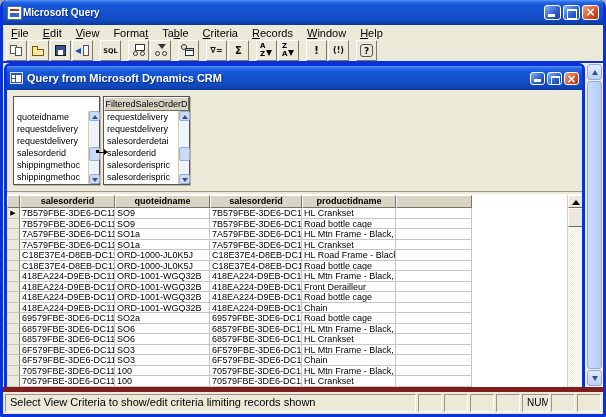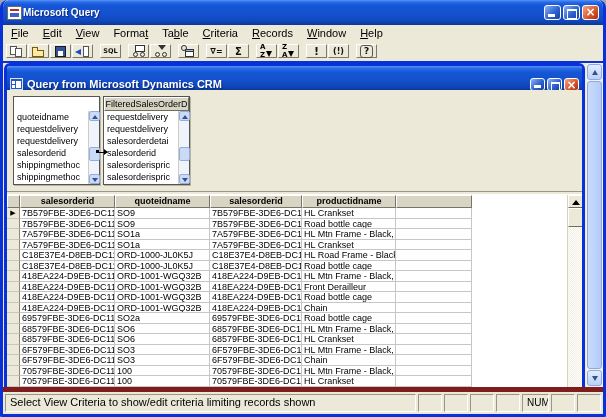--- a/index.html
+++ b/index.html
@@ -29,21 +29,21 @@
   .tb-btn.close::after { content:"×"; position:absolute; inset:0; text-align:center; color:#fff; font:bold 12px/13px "DejaVu Sans",sans-serif; }
 
   
   .menubar { height:15px; flex:0 0 15px; display:flex; align-items:center; background:#ECE9D8;
              font-size:11px; color:#000; padding-left:1px; }
   .menu-item { padding:1px 7px; cursor:default; }
   .menu-item .hk { text-decoration:underline; }
 
   
   .toolbar { height:21px; flex:0 0 21px; display:flex; align-items:center; padding:1px 1px 1px 3px; background:#ECE9D8; }
-  .tbtn { width:21px; height:14px; margin-right:1px; background:#ECE9D8; border:1px solid;
+  .tbtn { width:21px; height:21px; margin-right:1px; background:#ECE9D8; border:1px solid;
           border-color:#fff #7a7a6a #7a7a6a #fff; border-radius:1px; padding:0; cursor:default; }
   .tbtn.gap { margin-left:6px; }
   .ticon { position:relative; width:17px; height:13px; display:block; margin:auto; }
   .ticon i { position:absolute; display:block; }
   .ticon .g { position:absolute; inset:0; display:flex; align-items:center; justify-content:center;
               font:bold 7px "DejaVu Sans",sans-serif; color:#111; font-style:normal; }
 
   [data-icon="new-query-icon"] .a { left:2px; top:1px; width:7px; height:9px; background:#fff; border:1px solid #555; }
   [data-icon="new-query-icon"] .b { left:7px; top:3px; width:7px; height:9px; background:#fff; border:1px solid #555; }
   [data-icon="open-query-icon"] .a { left:2px; top:5px; width:12px; height:7px; background:#ffe9a2; border:1px solid #7a5c00; }
@@ -71,21 +71,21 @@
   [data-icon="sql-icon"] .g { font-size:6.5px; letter-spacing:0; }
   [data-icon="criteria-equals-icon"] .g { font-size:8px; }
   [data-icon="help-icon"] { border:1px solid #555; border-radius:3px; width:13px; height:13px; }
   [data-icon="help-icon"] .g { font-size:9px; }
 
   
   .mdi { flex:1; position:relative; border-top:2px solid #0831D9; background:#ECE9D8; overflow:hidden; }
 
   .child { position:absolute; left:1px; top:0; width:calc(100% - 19px); height:calc(100% + 40px);
            border:3px solid #0831D9; border-radius:6px 6px 0 0; display:flex; flex-direction:column; background:#ECE9D8; overflow:hidden; }
-  .child-titlebar { height:20px; flex:0 0 20px; display:flex; align-items:flex-start; padding:12px 3px;
+  .child-titlebar { height:20px; flex:0 0 20px; display:flex; align-items:center; padding:12px 3px;
     background:linear-gradient(180deg,#5794f5 0%,#2a6ce8 10%,#1557d6 25%,#1450cc 60%,#0f44b4 90%,#0b3795 100%);
     color:#fff; }
   .child-titlebar .child-title { flex:1; font-weight:bold; font-size:11px; padding-left:4px; text-shadow:1px 1px 1px #0a2a7a; }
   .child-icon { width:13px; height:12px; position:relative; background:#2b57c0; border:1px solid #d7e2f8; }
   .child-icon::before { content:""; position:absolute; left:1px; top:2px; width:3px; height:3px; background:#fff; box-shadow:0 4px 0 #fff; }
   .child-icon::after  { content:""; position:absolute; right:1px; top:2px; width:5px; height:7px; background:#fff; }
   .child .tb-btn { width:15px; height:13px; }
   .child .tb-btn.max::after { width:7px; height:6px; }
 
   .child-body { flex:1; display:flex; flex-direction:column; overflow:hidden; }

